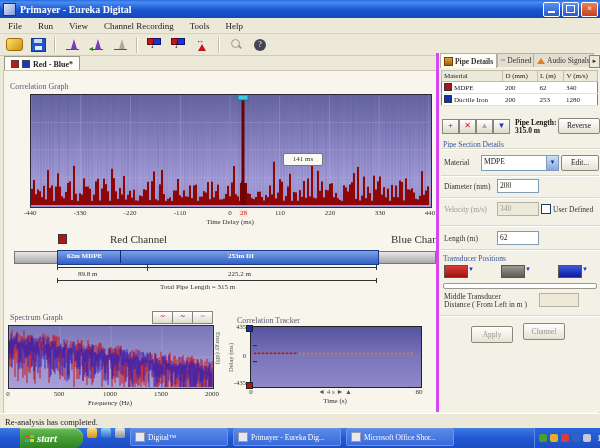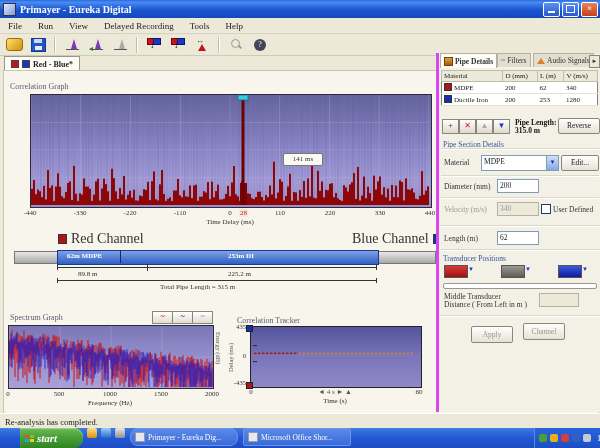--- a/index.html
+++ b/index.html
@@ -59,21 +59,21 @@
   .gtitle{font-size:8px;color:#5a5a72;}
   #corrframe{left:30px;top:94px;width:400px;height:112px;border:1px solid #2a2a3a;
     background:linear-gradient(180deg,#64649e 0%,#8a85c4 45%,#a39cd6 78%,#9790cc 100%);overflow:hidden;}
   #corrframe svg{position:absolute;left:0;top:0;}
   .tick{position:absolute;width:34px;text-align:center;font-size:7px;color:#333;}
   .peaknum{position:absolute;font-size:7px;color:#cc2200;background:#f6e8e0;padding:0 1px;}
   .tooltip{position:absolute;left:252px;top:58px;width:38px;height:11px;background:#fbfaf2;border:1px solid #777;
     font-size:7px;line-height:11px;text-align:center;color:#333;border-radius:2px;}
   .chip{display:inline-block;width:7px;height:8px;border:1px solid #333;vertical-align:-1px;}
   .chip.red{background:#b01414;} .chip.blue{background:#1430b0;}
-  .legendtxt{font-size:14px;color:#333;}
+  .legendtxt{font-size:11px;color:#333;margin-left:39px;}
   
   #pipebar{left:14px;top:251px;width:420px;height:11px;background:linear-gradient(#e8e8e8,#a8a8a8);border:1px solid #777;}
   #pipeblue{left:57px;top:250px;width:320px;height:13px;background:linear-gradient(#7fa2e6,#2f5fc4);border:1px solid #173a8e;}
   .seglabel{position:absolute;top:252px;font-size:7px;color:#fff;font-weight:bold;}
   #pipediv{left:120px;top:250px;width:1px;height:13px;background:#112a6e;}
   .dimline{position:absolute;height:0;border-top:1px solid #333;}
   .dimline:before,.dimline:after{content:"";position:absolute;width:1px;height:5px;background:#333;top:-3px;}
   .dimline:before{left:0;} .dimline:after{right:0;}
   .midmark{position:absolute;width:7px;height:7px;}
   .midmark:before{content:"";position:absolute;left:3px;top:0;width:1px;height:7px;background:#333;}
@@ -162,21 +162,21 @@
           <span class="maxbox"></span>
         </div>
       <div class="wbtn close">×</div>
     </div>
   </div>
 
   <div class="abs" id="menubar">
     <span class="menuitem">File</span>
     <span class="menuitem">Run</span>
     <span class="menuitem">View</span>
-    <span class="menuitem">Delayed Recording</span>
+    <span class="menuitem">Channel Recording</span>
     <span class="menuitem">Tools</span>
     <span class="menuitem">Help</span>
   </div>
 
   <div class="abs" id="toolbar">
     <div class="tbtn">
         <div class="ico-logo"></div>
       </div>
     <div class="tbtn">
         <div class="ico-save"></div>
@@ -1109,21 +1109,21 @@
   <span class="abs tick" style="left:305px;top:388px;width:60px;color:#555;">◄ 4 s ► ▲</span>
   <span class="abs tick" style="left:315px;top:397px;width:40px;">Time (s)</span>
 
   <div class="abs" id="rpanel">
     <div class="ptab active" style="left:1px;">
       <span class="ticon pd"></span>
       <span>Pipe Details</span>
     </div>
     <div class="ptab" style="left:58px;">
       <span class="ticon fl">~</span>
-      <span>Filters</span>
+      <span>Defined</span>
     </div>
     <div class="ptab" style="left:94px;">
       <span class="ticon au"></span>
       <span>Audio Signals</span>
     </div>
     <div class="scrollr">►</div>
 
     <table class="mat">
       <tbody>
           <tr>
@@ -1210,21 +1210,25 @@
         <i style="background:#f04a1a;"></i>
           <i style="background:#7ac81e;"></i>
           <i style="background:#28a0e8;"></i>
           <i style="background:#f8c818;"></i>
       </span>
       <span>start</span>
     </div>
     <div class="qlicon" style="background:linear-gradient(#fbe08a,#d89010);"></div>
     <div class="qlicon" style="background:linear-gradient(#9ad0fa,#2a6ac8);"></div>
     <div class="qlicon" style="background:linear-gradient(#e8e8e8,#909090);"></div>
-    <div class="taskbtn" style="width:98px;border-radius:8px;">
+    <div class="taskbtn" style="width:88px;">
+      <span class="ti"></span>
+        <span>Digital™</span>
+    </div>
+    <div class="taskbtn" style="width:98px;">
       <span class="ti"></span>
         <span>Primayer - Eureka Dig...</span>
     </div>
     <div class="taskbtn" style="width:98px;">
       <span class="ti"></span>
         <span>Microsoft Office Shor...</span>
     </div>
     <div id="tray">
       <div class="trayicon" style="background:#4aa02c;"></div>
       <div class="trayicon" style="background:#e8b020;"></div>

